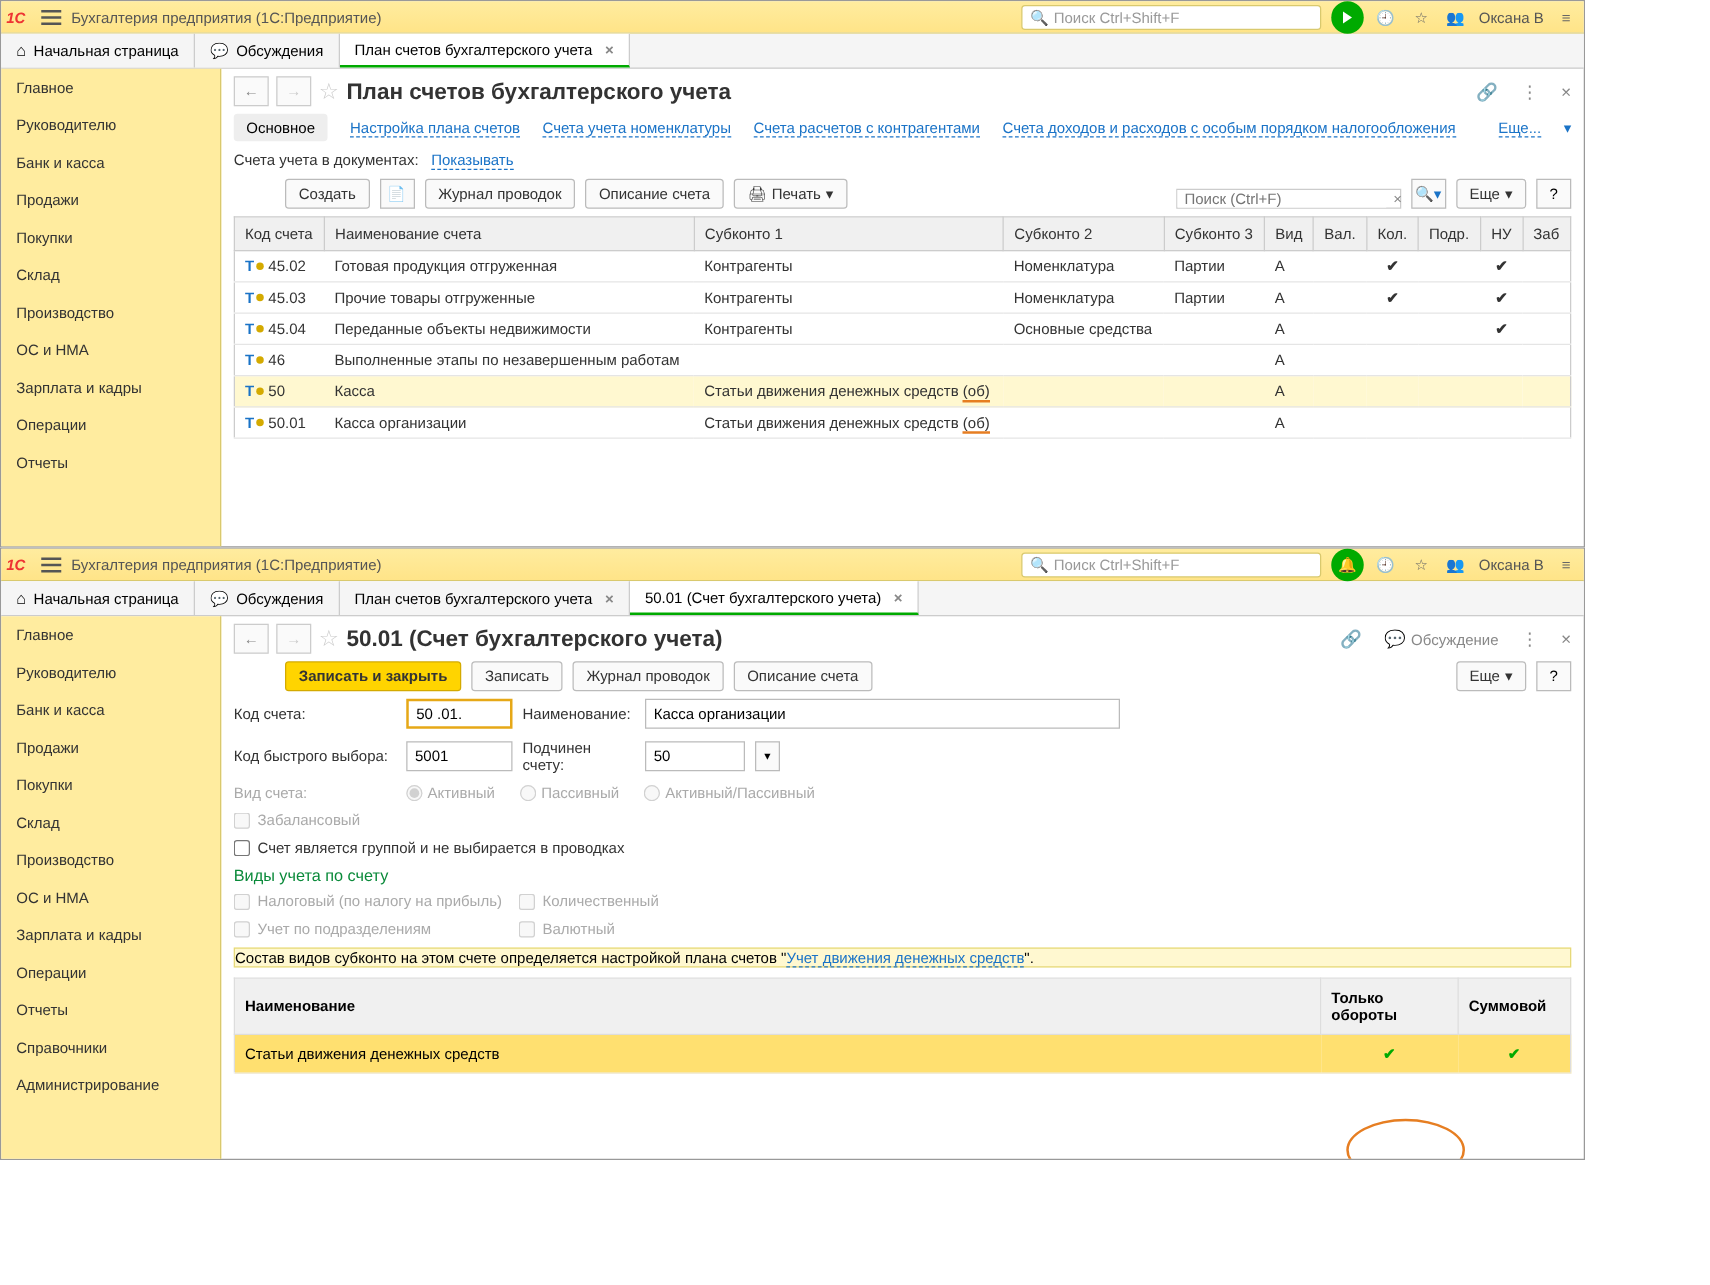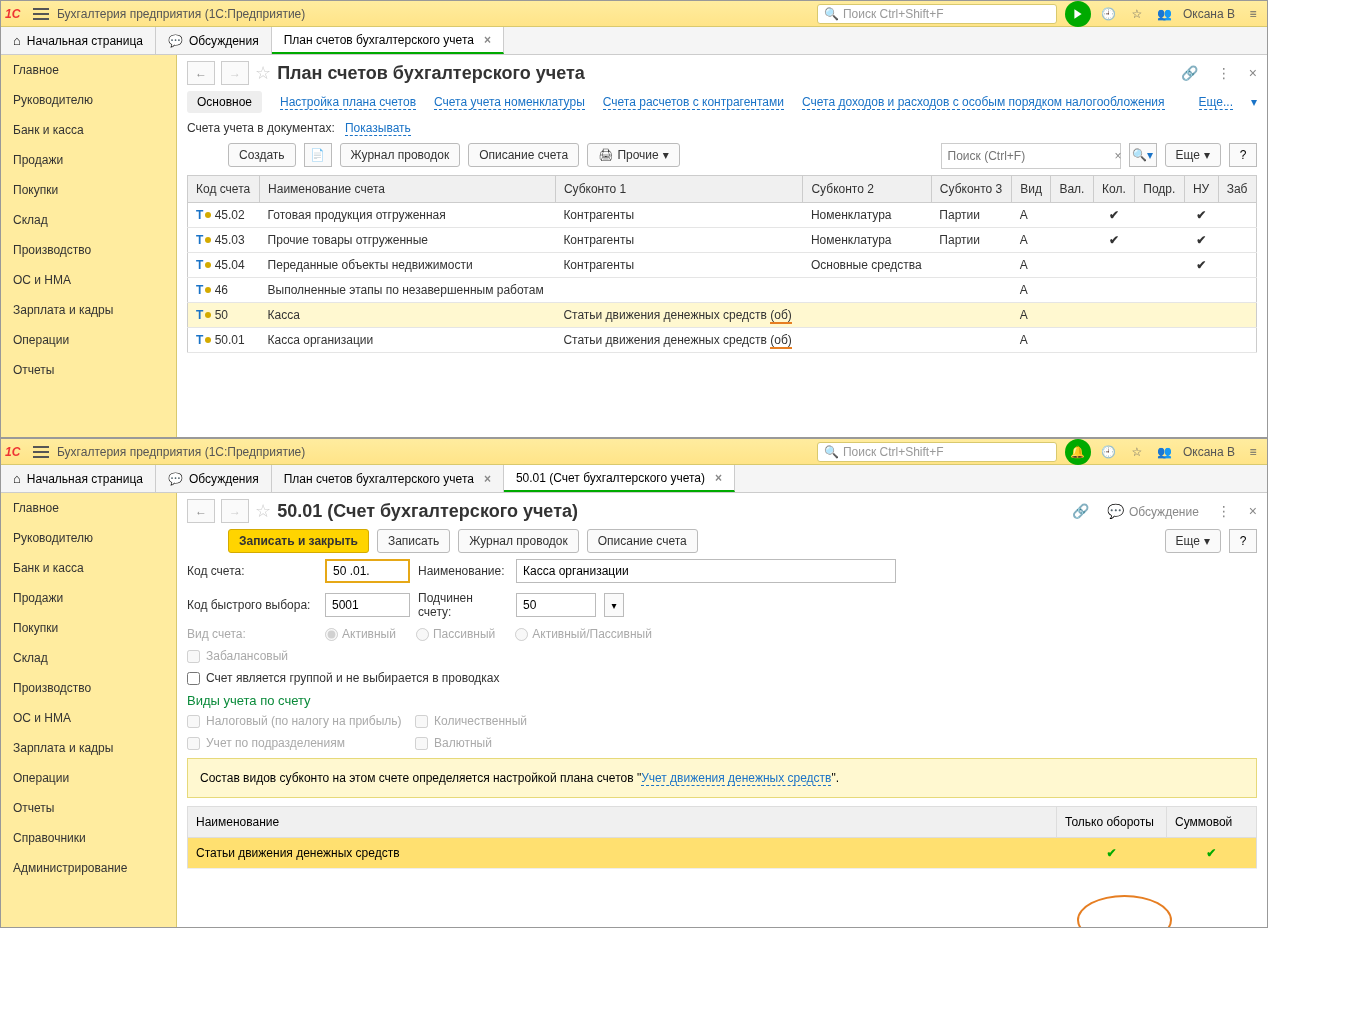--- a/index.html
+++ b/index.html
@@ -34,25 +34,25 @@
 .nav-btn{width:28px;height:24px;border:1px solid #ccc;background:#fafafa;display:inline-flex;align-items:center;justify-content:center;color:#888;cursor:pointer;}
 .star{color:#ccc;font-size:18px;}
 .page-title{font-size:18px;font-weight:bold;color:#333;}
 .head-spacer{flex:1;}
 .head-ic{color:#888;cursor:pointer;margin-left:12px;font-size:14px;}
 .linkrow{display:flex;align-items:center;gap:18px;margin-bottom:8px;flex-wrap:wrap;}
 .linkrow .pill{background:#eee;padding:4px 10px;border-radius:3px;}
 .linkrow a{color:#1a73c7;text-decoration:none;border-bottom:1px dashed #1a73c7;}
 .doc-row{margin-bottom:8px;color:#333;}
 .doc-row a{color:#1a73c7;text-decoration:none;border-bottom:1px dashed #1a73c7;}
-.toolbar{display:flex;align-items:flex-start;gap:8px;margin-bottom:6px;padding-left:41px;}
+.toolbar{display:flex;align-items:flex-end;gap:8px;margin-bottom:6px;padding-left:41px;}
 .btn{border:1px solid #bbb;background:#fafafa;padding:4px 10px;border-radius:3px;cursor:pointer;color:#333;display:inline-flex;align-items:center;gap:4px;}
 .btn.yellow{background:#ffd400;border-color:#d4aa00;font-weight:bold;}
 .tb-spacer{flex:1;}
-.search-local{border:1px solid #ccc;display:flex;align-items:center;height:26px;width:180px;}
+.search-local{border:1px solid #ccc;display:flex;align-items:center;height:16px;width:180px;}
 .search-local input{border:none;flex:1;padding:0 6px;outline:none;}
 .search-local .clr{padding:0 6px;color:#888;cursor:pointer;}
 .icnbtn{width:28px;height:24px;border:1px solid #bbb;background:#fafafa;display:inline-flex;align-items:center;justify-content:center;cursor:pointer;}
 .table{border:1px solid #ccc;width:100%;border-collapse:collapse;}
 .table th{background:#f0f0f0;border:1px solid #ccc;padding:6px 8px;text-align:left;font-weight:normal;color:#333;}
 .table td{border-bottom:1px solid #e5e5e5;padding:5px 8px;color:#333;vertical-align:top;}
 .table tr.hl td{background:#fff8d0;}
 .acct-ic{display:inline-flex;align-items:center;gap:2px;}
 .acct-ic .t{color:#1a73c7;font-weight:bold;}
 .acct-ic .dot{width:6px;height:6px;background:#d4aa00;border-radius:50%;display:inline-block;}
@@ -62,24 +62,24 @@
 .form-label{width:130px;color:#333;}
 .form-label.disabled{color:#aaa;}
 .text-input{border:1px solid #bbb;height:24px;padding:0 6px;}
 .text-input.hl{border:2px solid #e6a817;}
 .radio{display:inline-flex;align-items:center;gap:4px;margin-right:12px;color:#333;}
 .radio.disabled{color:#aaa;}
 .radio input{accent-color:#888;}
 .chk{display:inline-flex;align-items:center;gap:6px;color:#333;}
 .chk.disabled{color:#aaa;}
 .section-h{color:#0a8a3a;font-size:13px;margin:8px 0 6px 0;}
-.info-box{background:#fff8d0;border:1px solid #e6d97a;padding:12px;margin-bottom:8px;}
+.info-box{background:#fff8d0;border:1px solid #e6d97a;margin-bottom:8px;}
 .info-box a{color:#1a73c7;border-bottom:1px dashed #1a73c7;text-decoration:none;}
 .sub-table{width:100%;border-collapse:collapse;border:1px solid #ddd;}
-.sub-table th{background:#f0f0f0;padding:8px;text-align:left;font-weight:normal;border:1px solid #ddd;}
+.sub-table th{background:#f0f0f0;padding:8px;text-align:left;font-weight:bold;border:1px solid #ddd;}
 .sub-table td{padding:8px;border-bottom:1px solid #eee;}
 .sub-table tr.hlrow td{background:#ffe070;}
 .oval{position:absolute;border:2px solid #e67e22;border-radius:50%/50%;pointer-events:none;}
 .select-btn{border:1px solid #bbb;width:20px;height:24px;display:inline-flex;align-items:center;justify-content:center;background:#fafafa;font-size:10px;}
 </style>
 </head>
 <body>
 
 <div class="window win1">
   <div class="titlebar">
@@ -160,21 +160,21 @@
       </div>
       <div class="doc-row">
         <span>Счета учета в документах:</span>&nbsp;&nbsp;
         <a href="#">Показывать</a>
       </div>
       <div class="toolbar">
         <span class="btn">Создать</span>
         <span class="icnbtn" style="color:#0a0">📄</span>
         <span class="btn">Журнал проводок</span>
         <span class="btn">Описание счета</span>
-        <span class="btn"><span>🖨</span><span>Прочие</span> ▾</span>
+        <span class="btn"><span>🖨</span><span>Печать</span> ▾</span>
         <span class="tb-spacer"></span>
         <span class="search-local">
             <input placeholder="Поиск (Ctrl+F)" style="">
             <span class="clr">×</span>
           </span>
         <span class="icnbtn" style="color:#1a73c7">🔍▾</span>
         <span class="btn"><span>Еще</span> ▾</span>
         <span class="icnbtn">?</span>
       </div>
       <table class="table">

